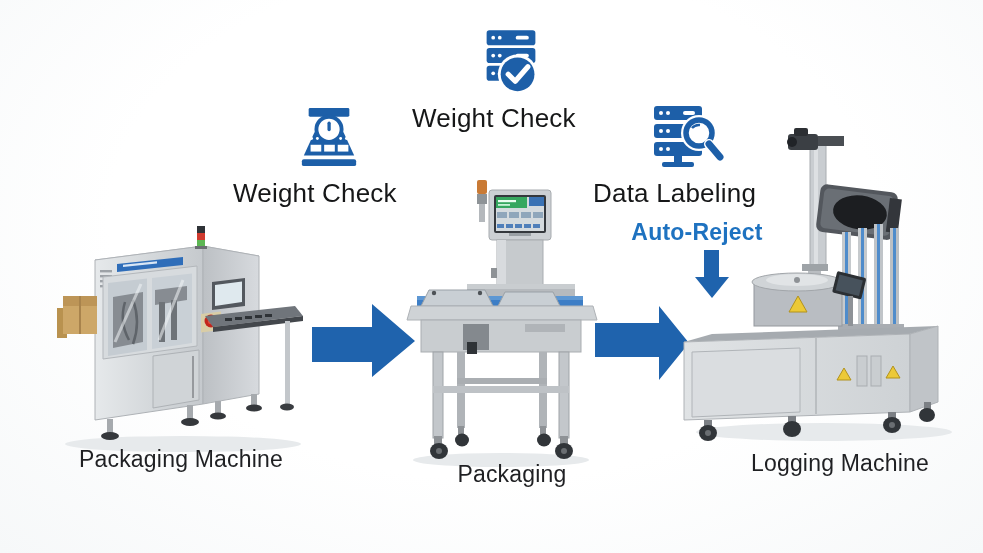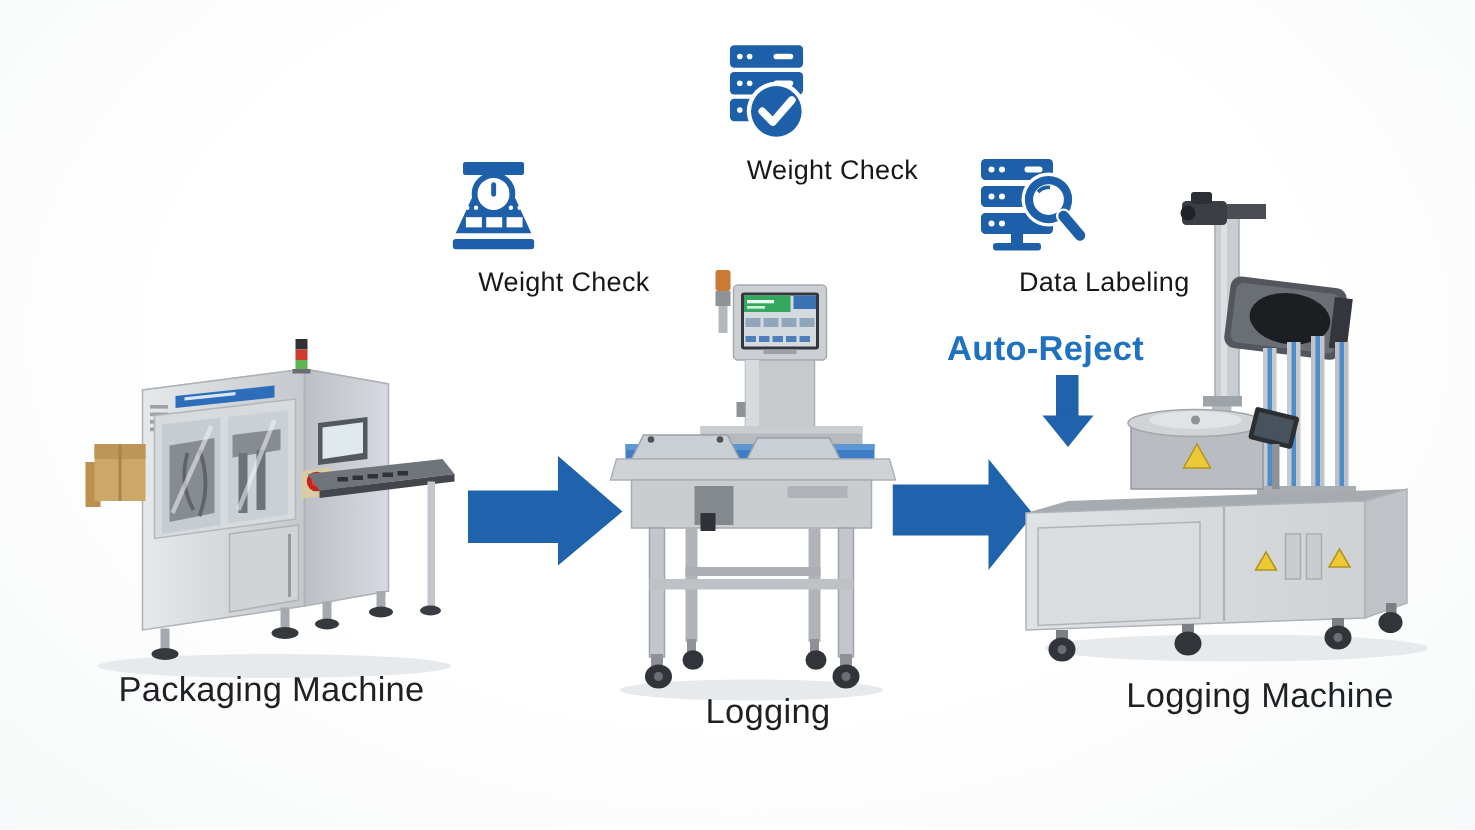--- a/index.html
+++ b/index.html
@@ -7,22 +7,22 @@
     position:relative;width:983px;height:553px;overflow:hidden;
     background:radial-gradient(ellipse at 50% 40%, #ffffff 55%, #f6f8f9 100%);
     font-family:"Liberation Sans", sans-serif;
   }
   .abs{position:absolute;}
   .caption{
     position:absolute;text-align:center;color:#1f2023;
     font-size:23px;letter-spacing:.2px;line-height:27px;white-space:nowrap;
   }
   .anno-label{
-    position:absolute;text-align:right;color:#161718;
-    font-size:18px;letter-spacing:.2px;white-space:nowrap;
+    position:absolute;text-align:left;color:#161718;
+    font-size:26px;letter-spacing:.2px;white-space:nowrap;
   }
   .auto-reject{
     position:absolute;text-align:center;color:#1e72c0;
     font-size:23px;font-weight:600;letter-spacing:.2px;white-space:nowrap;
   }
   svg{display:block;}
 </style>
 </head>
 <body>
 
@@ -285,21 +285,21 @@
         <ellipse cx="57" cy="268" rx="7" ry="6.5"></ellipse>
           <ellipse cx="139" cy="268" rx="7" ry="6.5"></ellipse>
       </g>
       <g fill="#6a6e72">
         <circle cx="34" cy="279" r="3"></circle>
           <circle cx="159" cy="279" r="3"></circle>
       </g>
     </svg>
   </div>
   <div class="caption" style="left:402px;top:461px;width:220px;">
-    <div>Logging</div>
+    <div>Packaging</div>
   </div>
 
   <div class="abs" style="left:676px;top:128px;width:284px;height:316px;">
     <svg width="284" height="316" viewBox="0 0 284 316">
       <defs>
         <linearGradient id="lbFront" x1="0" x2="1" y1="0" y2="0">
           <stop offset="0" stop-color="#e0e3e5"></stop>
             <stop offset="1" stop-color="#ced2d5"></stop>
         </linearGradient>
       </defs>

